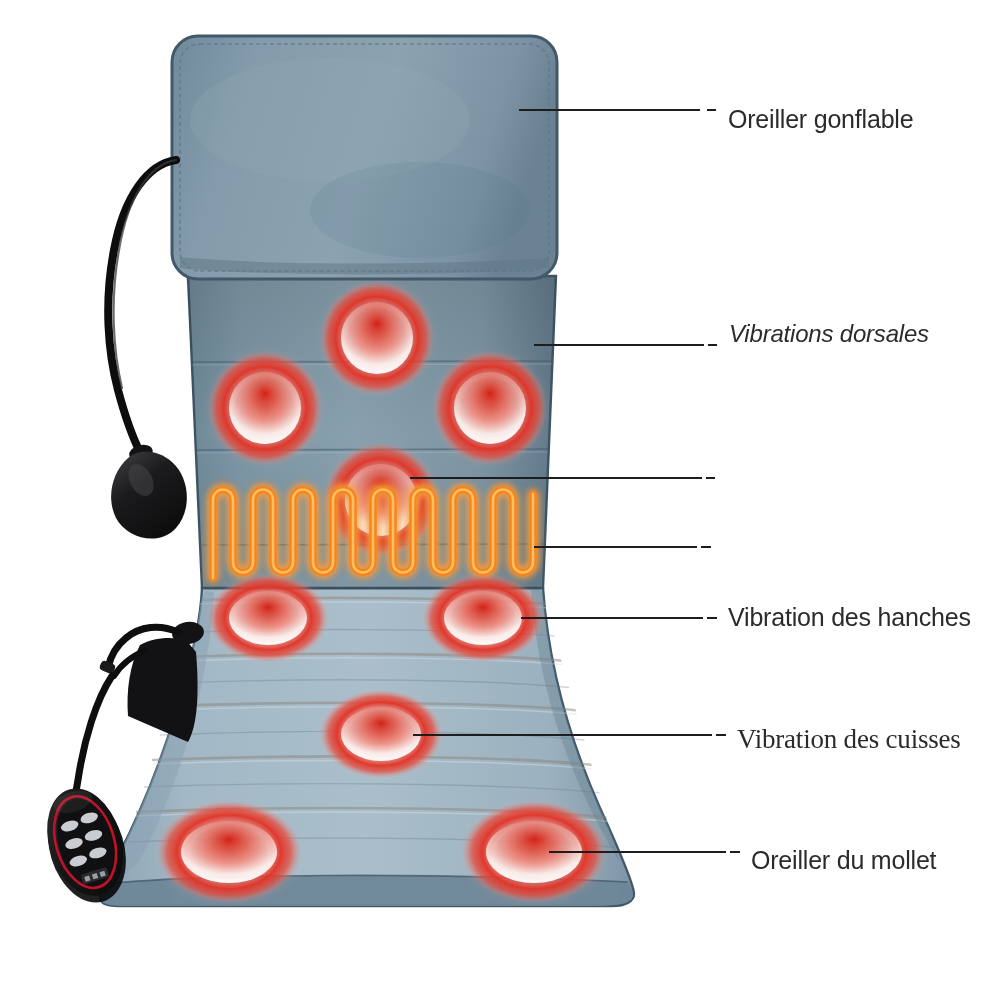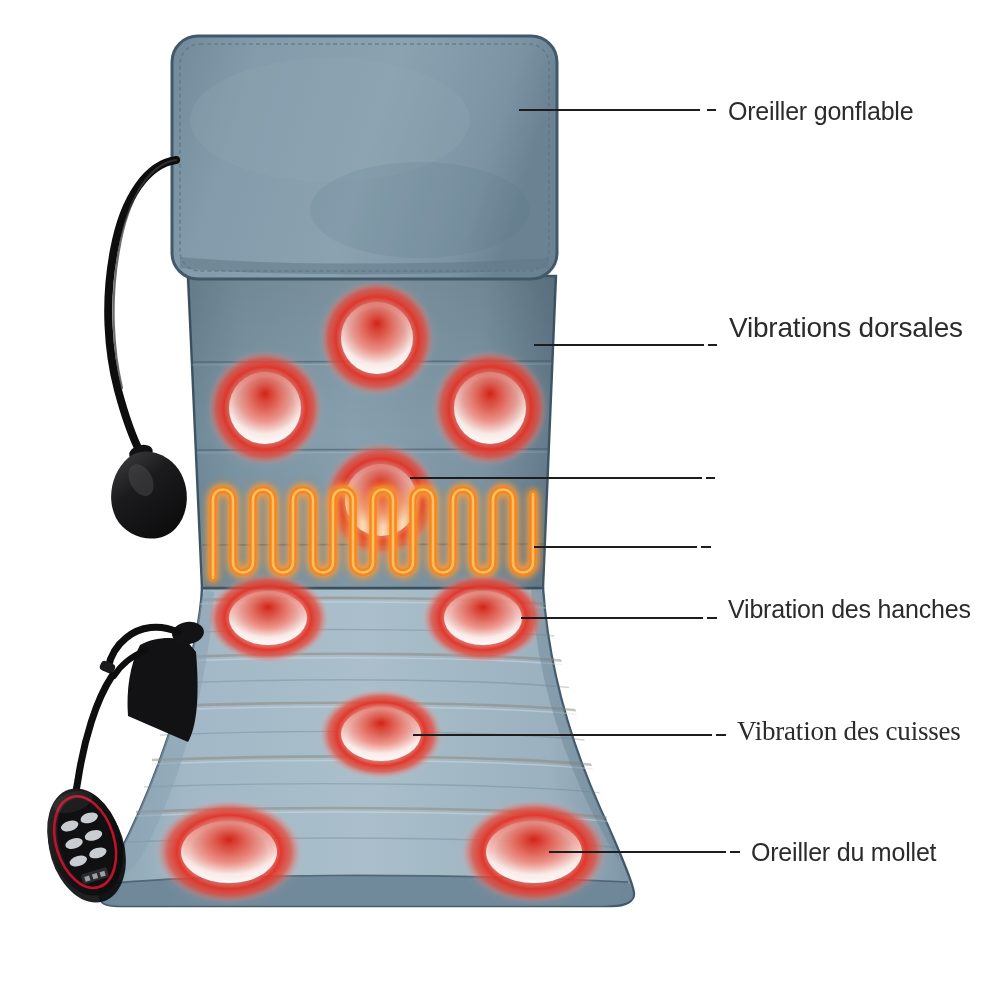--- a/index.html
+++ b/index.html
@@ -25,23 +25,24 @@
     width: 1000px;
     height: 1000px;
   }
   .callout-label {
     position: absolute;
     color: #2b2b2b;
     font-family: "Liberation Sans", sans-serif;
     white-space: nowrap;
     line-height: 1;
     letter-spacing: -0.2px;
+    margin-top: 8px;
   }
   #lbl-pillow   { left: 728px; top: 99px;  font-size: 25px; }
-  #lbl-back     { left: 729px; top: 314px; font-size: 28px; }
+  #lbl-back     { left: 729px; top: 314px; font-size: 24px; font-style: italic; }
   #lbl-waistvib { left: 727px; top: 455px; font-size: 25px; }
   #lbl-waistheat{ left: 722px; top: 525px; font-size: 28px; }
   #lbl-hips     { left: 728px; top: 597px; font-size: 25px; }
   #lbl-thighs   { left: 737px; top: 718px; font-size: 27px; font-family: Liberation Serif, serif; }
   #lbl-calf     { left: 751px; top: 840px; font-size: 25px; }
 </style>
 </head>
 <body>
 
 <div id="stage">

